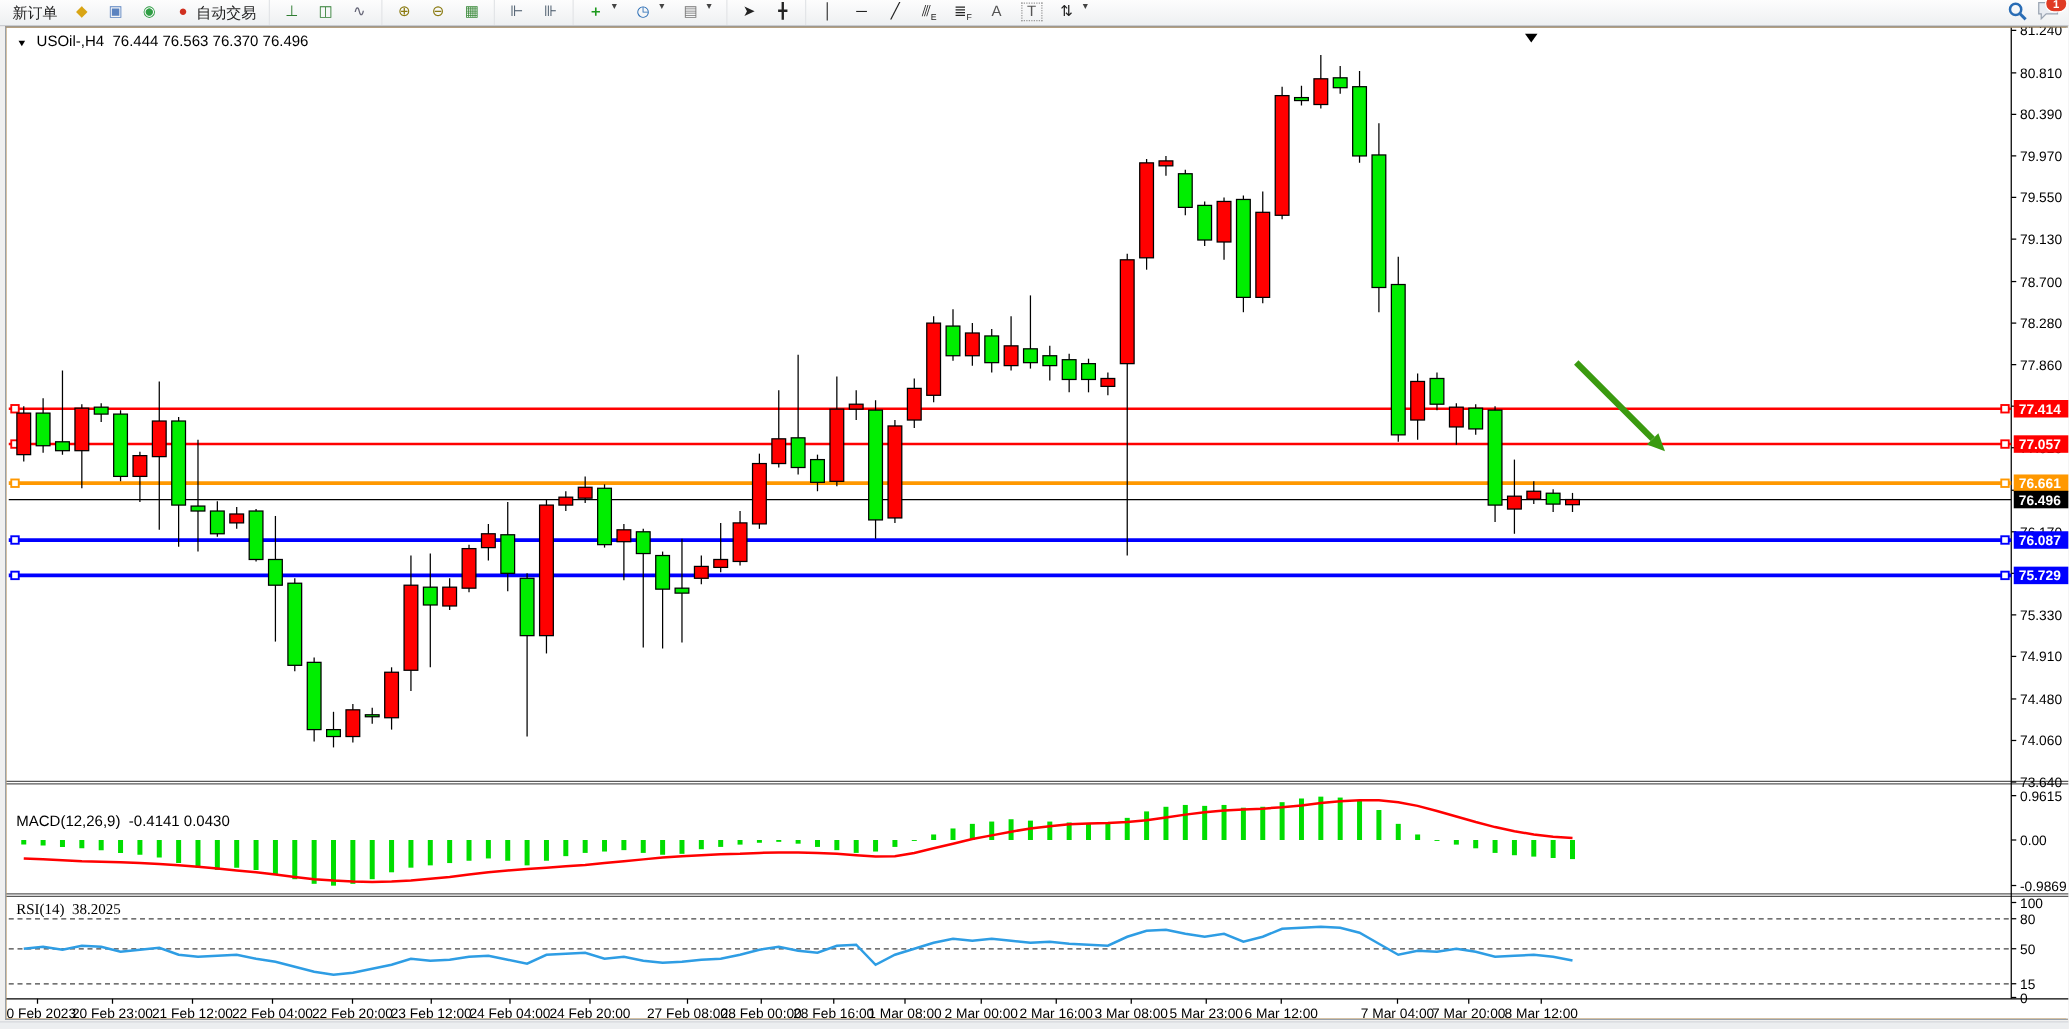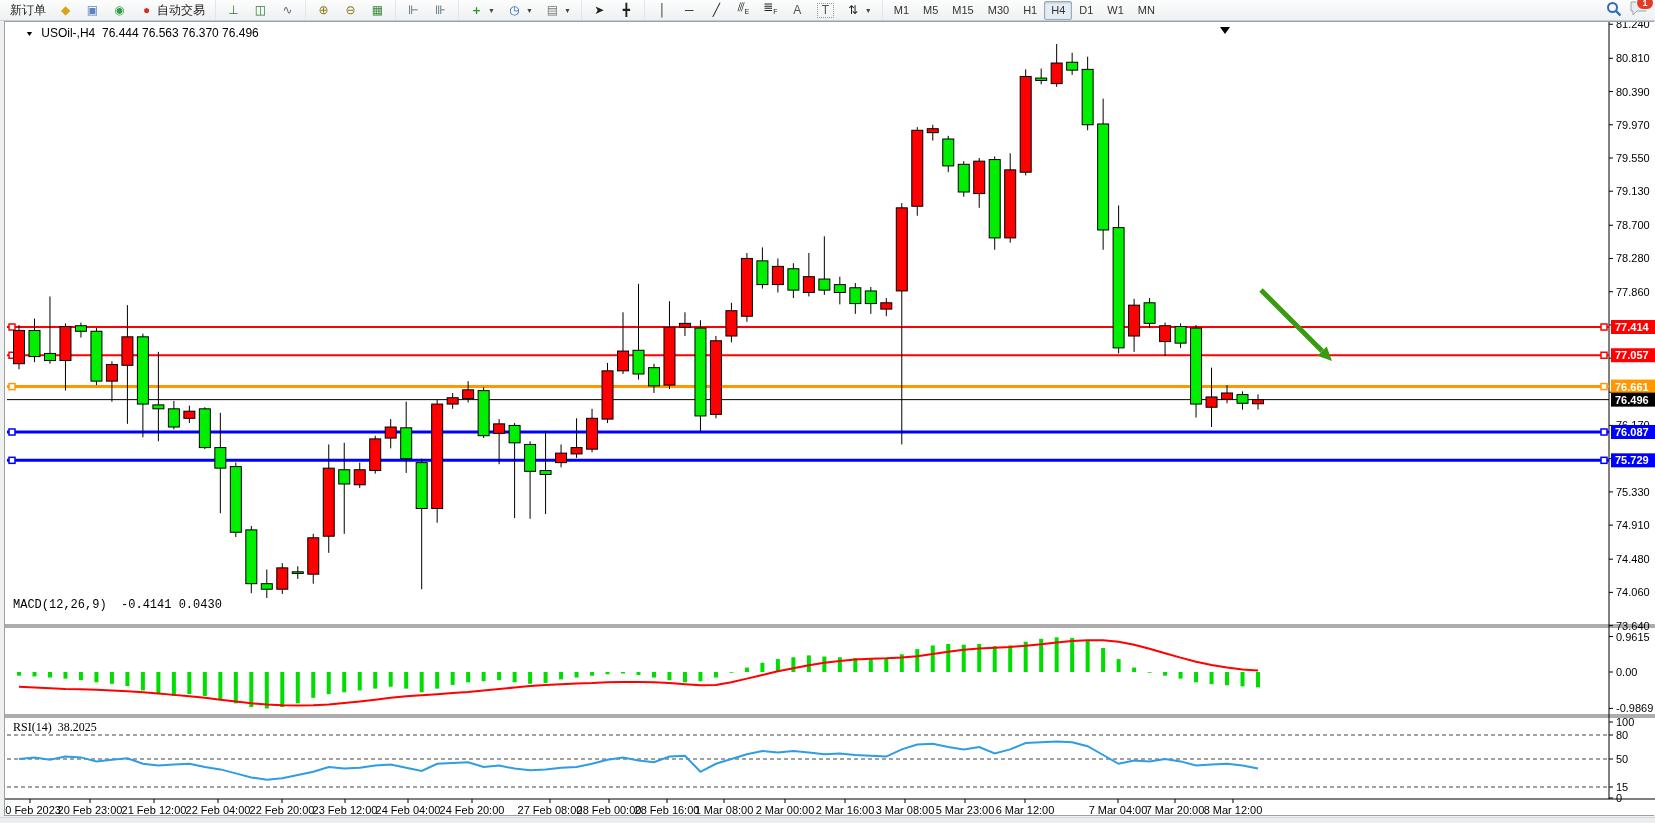--- a/index.html
+++ b/index.html
@@ -3,21 +3,21 @@
 <meta charset="utf-8">
 <style>
   html,body{margin:0;padding:0;background:#f0f0f0;font-family:"Liberation Sans",sans-serif;}
   #app{position:relative;width:1655px;height:823px;overflow:hidden;background:#f0f0f0;}
 
   
   .toolbar{position:absolute;left:0;top:0;width:1655px;height:20px;background:linear-gradient(#fdfdfd,#eef0f2);
     border-bottom:1px solid #c9ccd1;display:flex;align-items:center;font-size:12px;color:#222;}
   .tgroup{display:flex;align-items:center;height:100%;padding:0 4px;border-left:1px solid #e3e5e8;}
   .tgroup:first-child{border-left:none;}
-  .tbtn{display:flex;align-items:center;gap:3px;padding:1px 5px;height:16px;border:1px solid transparent;border-radius:2px;cursor:default;white-space:nowrap;}
+  .tbtn{display:flex;align-items:flex-start;gap:3px;padding:1px 5px;height:16px;border:1px solid transparent;border-radius:2px;cursor:default;white-space:nowrap;}
   .ticon{display:inline-block;width:15px;text-align:center;font-size:12px;line-height:15px;}
   .drop{font-size:7px;color:#444;margin-left:1px;}
   .tf{padding:1px 6px;height:15px;line-height:15px;border:1px solid transparent;border-radius:2px;font-size:11px;color:#333;}
   .tf.active{border:1px solid #9ab;background:#e4ecf6;box-shadow:inset 0 1px 2px rgba(0,0,0,.18);}
   .toolbar-right{margin-left:auto;display:flex;align-items:center;gap:8px;padding-right:8px;}
   .badge{position:absolute;top:-5px;right:-7px;background:#e03b24;color:#fff;border-radius:8px;font-size:9px;font-weight:bold;
     min-width:12px;height:12px;line-height:12px;text-align:center;padding:0 2px;border:1px solid #fff;}
   .chat-wrap{position:relative;}
 
   
@@ -122,31 +122,20 @@
       <div class="tbtn">
           <span class="ticon" style="color:#555">A</span>
         </div>
       <div class="tbtn">
           <span class="ticon" style="color:#555;border:1px dotted #999;line-height:12px;height:13px">T</span>
         </div>
       <div class="tbtn">
           <span class="ticon">⇅</span>
           <span class="drop">▼</span>
         </div>
-    </div>
-    <div class="tgroup">
-      <div class="tf">M1</div>
-      <div class="tf">M5</div>
-      <div class="tf">M15</div>
-      <div class="tf">M30</div>
-      <div class="tf">H1</div>
-      <div class="tf active">H4</div>
-      <div class="tf">D1</div>
-      <div class="tf">W1</div>
-      <div class="tf">MN</div>
     </div>
     <div class="toolbar-right">
       <span>
         <svg width="16" height="16" viewBox="0 0 16 16">
             <circle cx="6.5" cy="6.5" r="4.5" fill="none" stroke="#2a6db5" stroke-width="2"></circle>
             <line x1="10" y1="10" x2="14.5" y2="14.5" stroke="#2a6db5" stroke-width="2.4"></line>
           </svg>
       </span>
       <span class="chat-wrap">
         <svg width="17" height="15" viewBox="0 0 17 15">
@@ -534,27 +523,27 @@
         <line x1="1020" y1="777" x2="1020" y2="781" stroke="#000"></line>
         <text x="1020" y="792" font-size="11" font-family="Liberation Sans, sans-serif" fill="#000" text-anchor="middle">6 Mar 12:00</text>
         <line x1="1113" y1="777" x2="1113" y2="781" stroke="#000"></line>
         <text x="1113" y="792" font-size="11" font-family="Liberation Sans, sans-serif" fill="#000" text-anchor="middle">7 Mar 04:00</text>
         <line x1="1170" y1="777" x2="1170" y2="781" stroke="#000"></line>
         <text x="1170" y="792" font-size="11" font-family="Liberation Sans, sans-serif" fill="#000" text-anchor="middle">7 Mar 20:00</text>
         <line x1="1228" y1="777" x2="1228" y2="781" stroke="#000"></line>
         <text x="1228" y="792" font-size="11" font-family="Liberation Sans, sans-serif" fill="#000" text-anchor="middle">8 Mar 12:00</text>
       </svg>
 
-    <div class="pane-label" style="left:20px;top:4px;">
+    <div class="pane-label" style="left:8px;top:4px;">
       <span class="tri">▼</span>
       <span>USOil-,H4</span>&nbsp;
       <span>76.444 76.563 76.370 76.496</span>
     </div>
 
-    <div class="pane-label" style="left:8px;top:576px;font-family:Liberation Mono, monospace;">
+    <div class="pane-label" style="left:8px;top:628px;">
       <span>MACD(12,26,9)</span>&nbsp;
       <span>-0.4141 0.0430</span>
     </div>
 
     <div class="pane-label" style="left:8px;top:698px;font-family:Liberation Serif, serif;">
       <span>RSI(14)</span>&nbsp;
       <span>38.2025</span>
     </div>
   </div>
 

